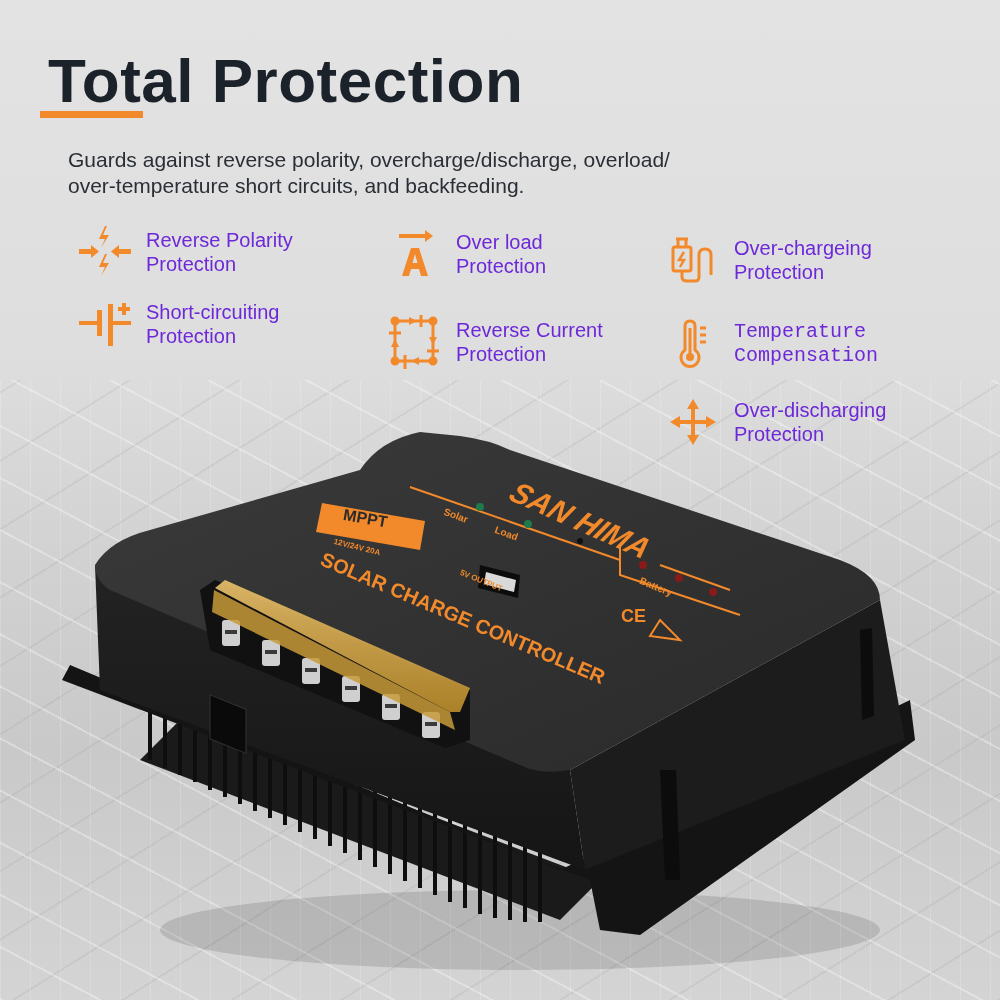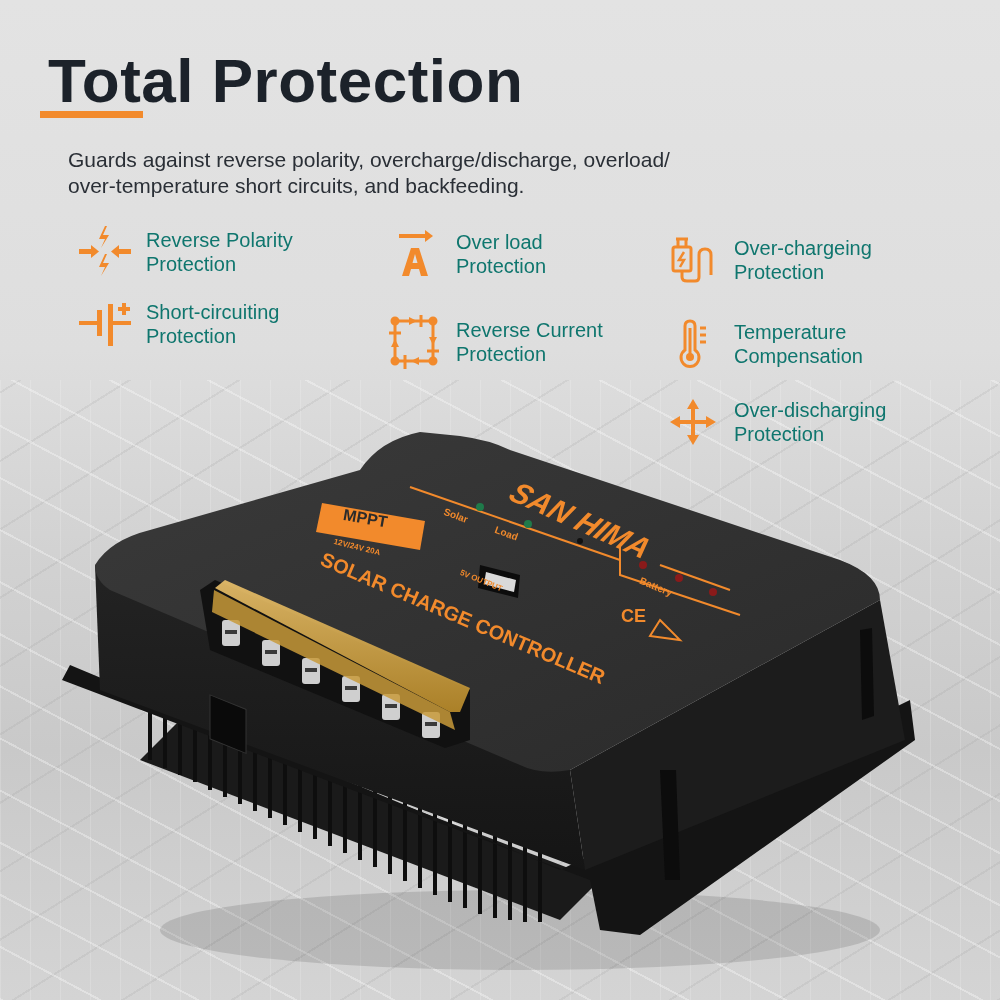--- a/index.html
+++ b/index.html
@@ -29,21 +29,21 @@
       font-size: 21px; line-height: 26px; color: #2a2f36;
     }
     .feature {
       position: absolute; display: flex; align-items: center;
     }
     .feature .icon {
       width: 66px; height: 52px; display: flex; align-items: center; justify-content: center;
     }
     .feature .icon svg { display: block; }
     .feature .label {
-      font-size: 20px; line-height: 24px; color: #0f766e; margin-left: 8px; white-space: pre-line;
+      font-size: 20px; line-height: 24px; color: #6d28d9; margin-left: 8px; white-space: pre-line;
     }
     
     .device { position: absolute; left: 0; top: 0; width: 1000px; height: 1000px; pointer-events: none; }
     .device * { pointer-events: auto; }
     .device-text {
       position: absolute; color: #f28a2c; font-weight: 700; white-space: nowrap;
       transform-origin: left top;
     }
   </style>
 </head>
@@ -123,21 +123,21 @@
       <path d="M24 4 L32 8 L24 12 Z" fill="#f28a2c" stroke="none"></path>
       <path d="M44 24 L48 32 L52 24 Z" fill="#f28a2c" stroke="none"></path>
       <path d="M34 44 L26 48 L34 52 Z" fill="#f28a2c" stroke="none"></path>
       <path d="M6 34 L10 26 L14 34 Z" fill="#f28a2c" stroke="none"></path>
     </svg>
   </span>
   <span class="label">Reverse Current
 Protection</span>
 </div>
 
-<div class="feature" style="left:660px; top:318px;">
+<div class="feature" style="left:660px; top:318px;font-family:Liberation Mono, monospace;">
   <span class="icon">
     <svg width="44" height="52" viewBox="0 0 44 52" fill="none" stroke="#f28a2c" stroke-width="3">
       <path d="M14 32 V8 Q14 3 19 3 Q24 3 24 8 V32 A9 9 0 1 1 14 32 Z"></path>
       <circle cx="19" cy="39" r="4" fill="#f28a2c" stroke="none"></circle>
       <rect x="17.5" y="10" width="3" height="26" fill="#f28a2c" stroke="none"></rect>
       <path d="M29 10 H35 M29 17 H35 M29 24 H35" stroke-width="3"></path>
     </svg>
   </span>
   <span class="label">Temperature
 Compensation</span>

